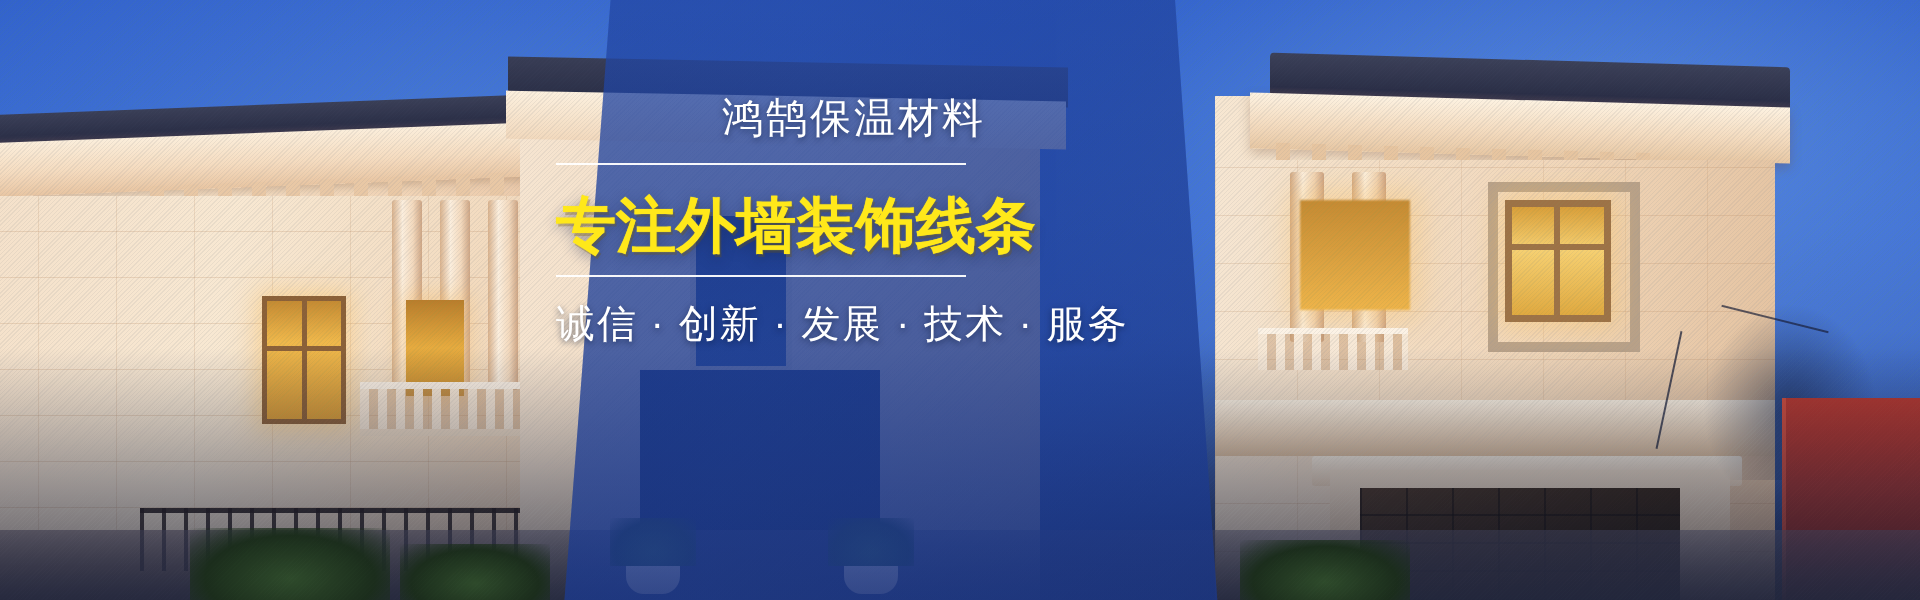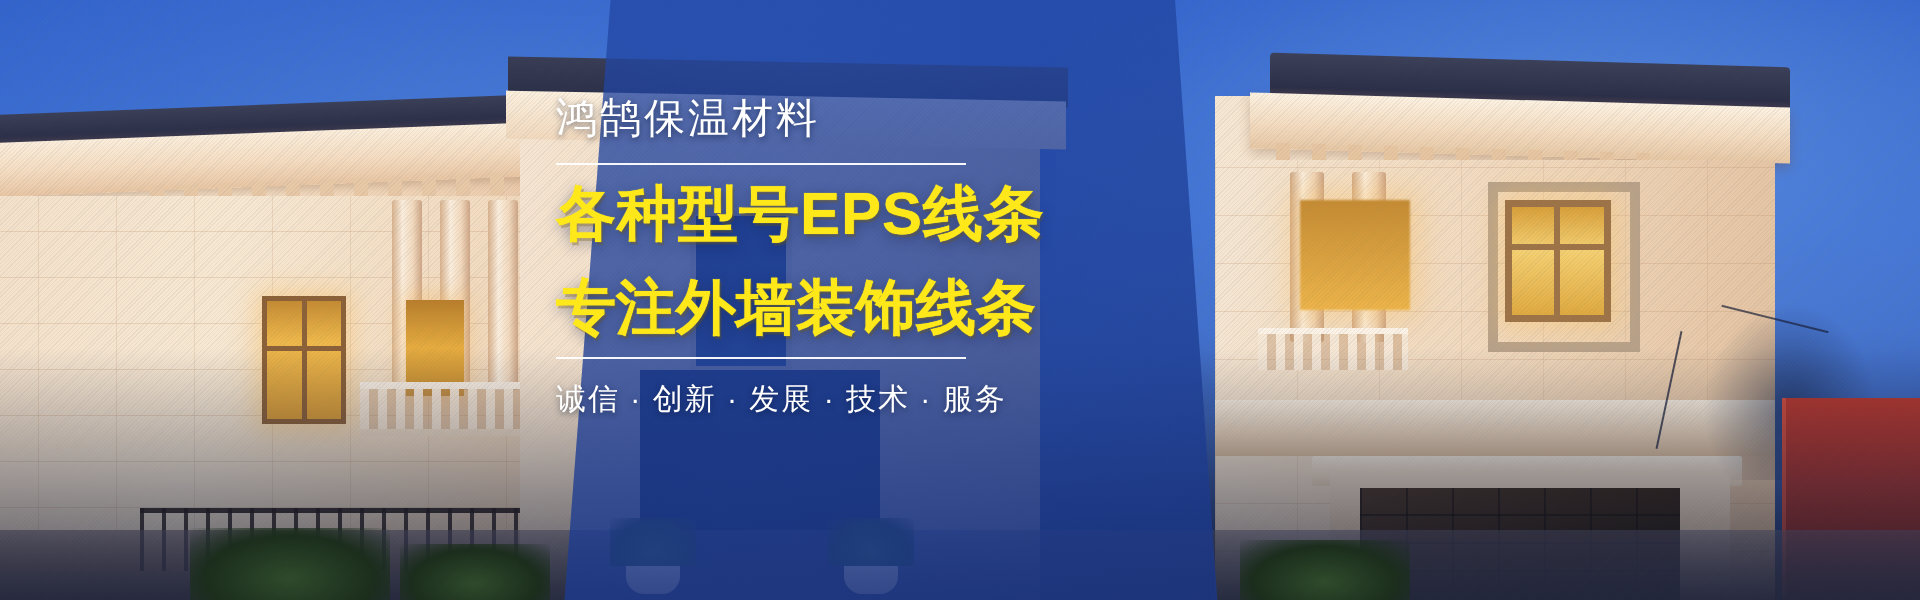--- a/index.html
+++ b/index.html
@@ -361,21 +361,21 @@
     clip-path: polygon(31.8% 0%, 61.2% 0%, 63.4% 100%, 29.4% 100%);
     pointer-events: none;
   }
 
   
   .text-block {
     position: absolute;
     left: 556px;
     top: 96px;
     width: 430px;
-    text-align: left;
+    text-align: right;
   }
   .brand {
     font-size: 41px;
     line-height: 1.1;
     color: #ffffff;
     letter-spacing: 3px;
     font-weight: 400;
     text-shadow: 0 2px 6px rgba(6,16,44,.55);
     white-space: nowrap;
   }
@@ -400,21 +400,21 @@
     color: #ffe81a;
     letter-spacing: 1px;
     white-space: nowrap;
     text-shadow:
       0 0 1px #ffe81a,
       2px 3px 0 rgba(120,90,0,.30),
       0 4px 14px rgba(20,30,70,.45);
   }
   .headline .l2 { letter-spacing: 0px; margin-top: 28px; }
   .tagline {
-    font-size: 30px;
+    font-size: 39px;
     color: #ffffff;
     letter-spacing: 2px;
     white-space: nowrap;
     text-shadow: 0 2px 6px rgba(6,16,44,.55);
   }
 </style>
 </head>
 <body>
 
 <div id="banner">
@@ -482,21 +482,20 @@
   <div class="overlay-panel"></div>
   <div class="overlay-panel-soft"></div>
 
   <div class="text-block">
 
     <div class="brand">鸿鹄保温材料</div>
 
     <div class="rule"></div>
 
     <div class="headline">
-      <div class="l1">各种型号EPS线条</div>
       <div class="l2">专注外墙装饰线条</div>
     </div>
 
     <div class="rule-bottom"></div>
 
     <div class="tagline">诚信 · 创新 · 发展 · 技术 · 服务</div>
   </div>
 
 </div>
 

